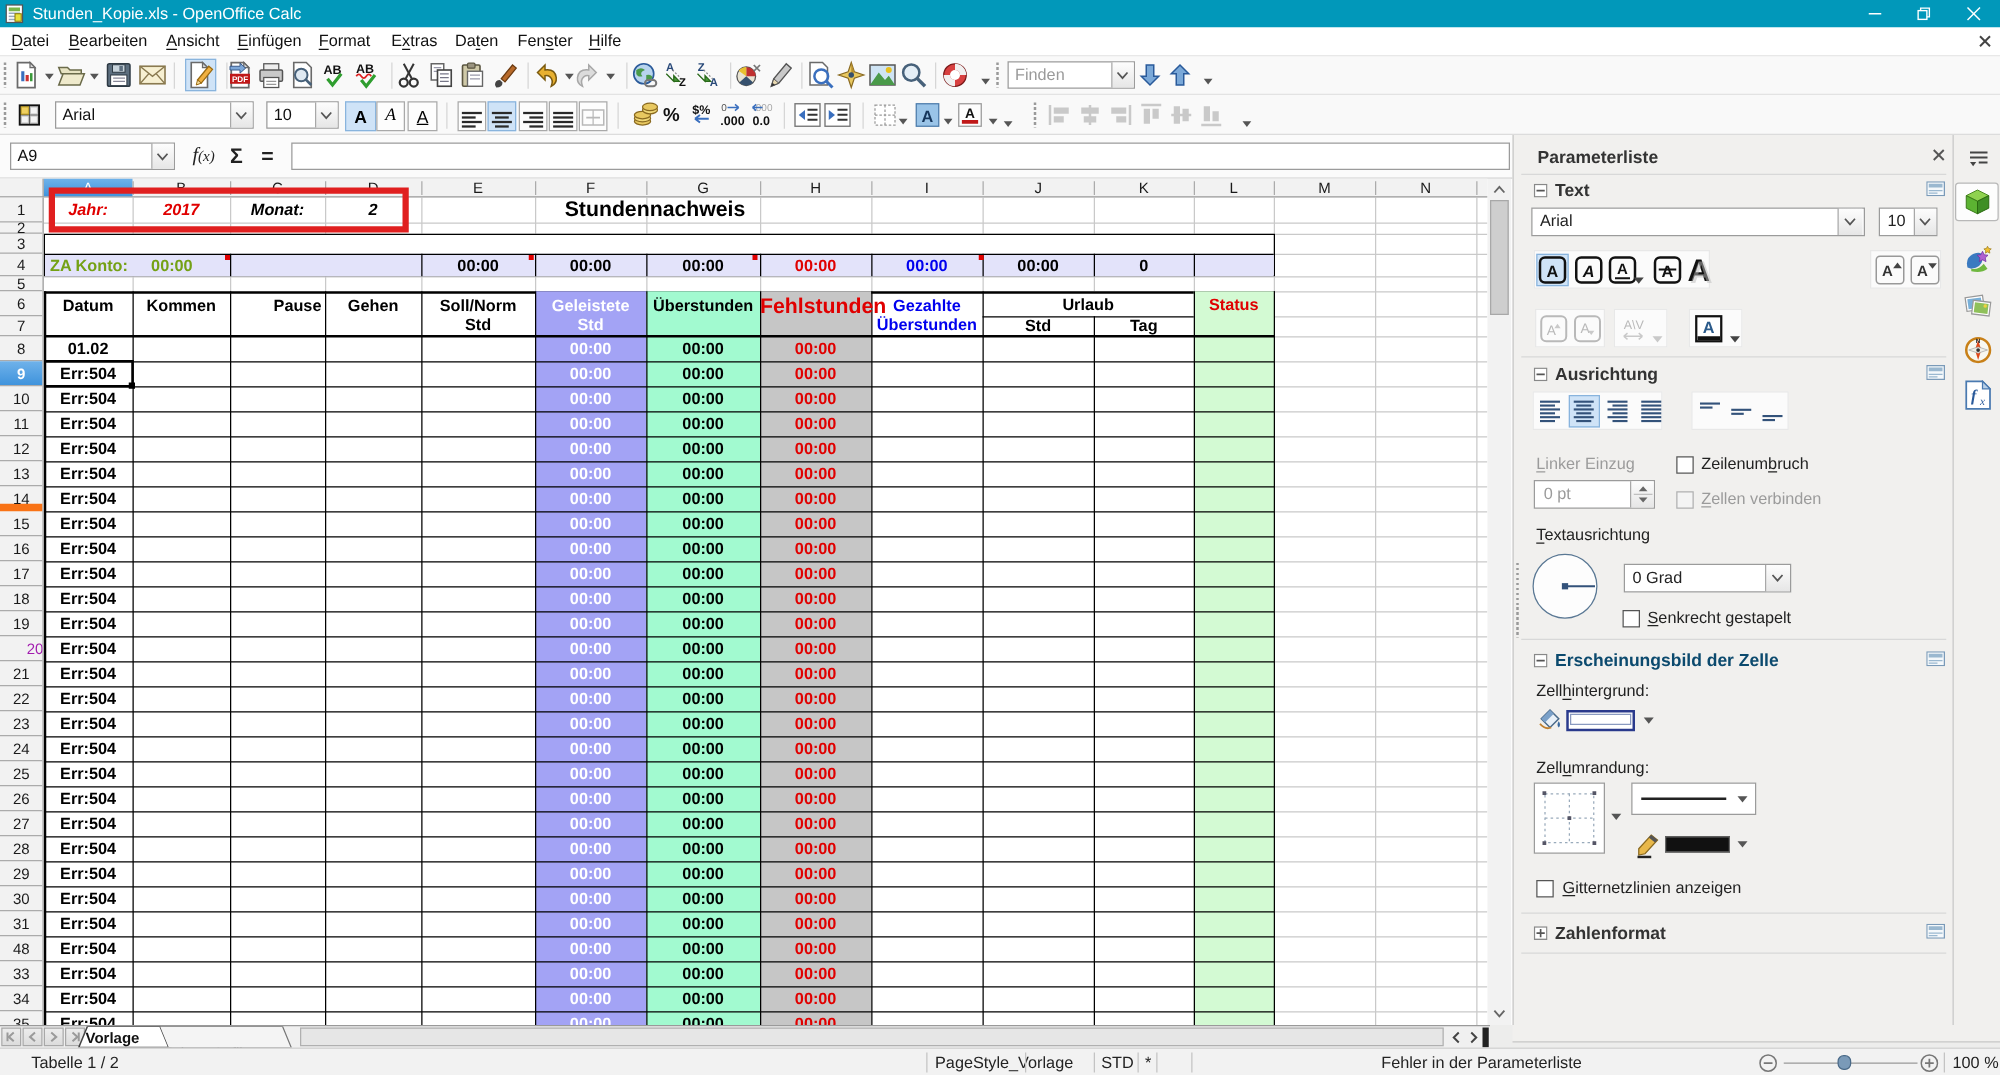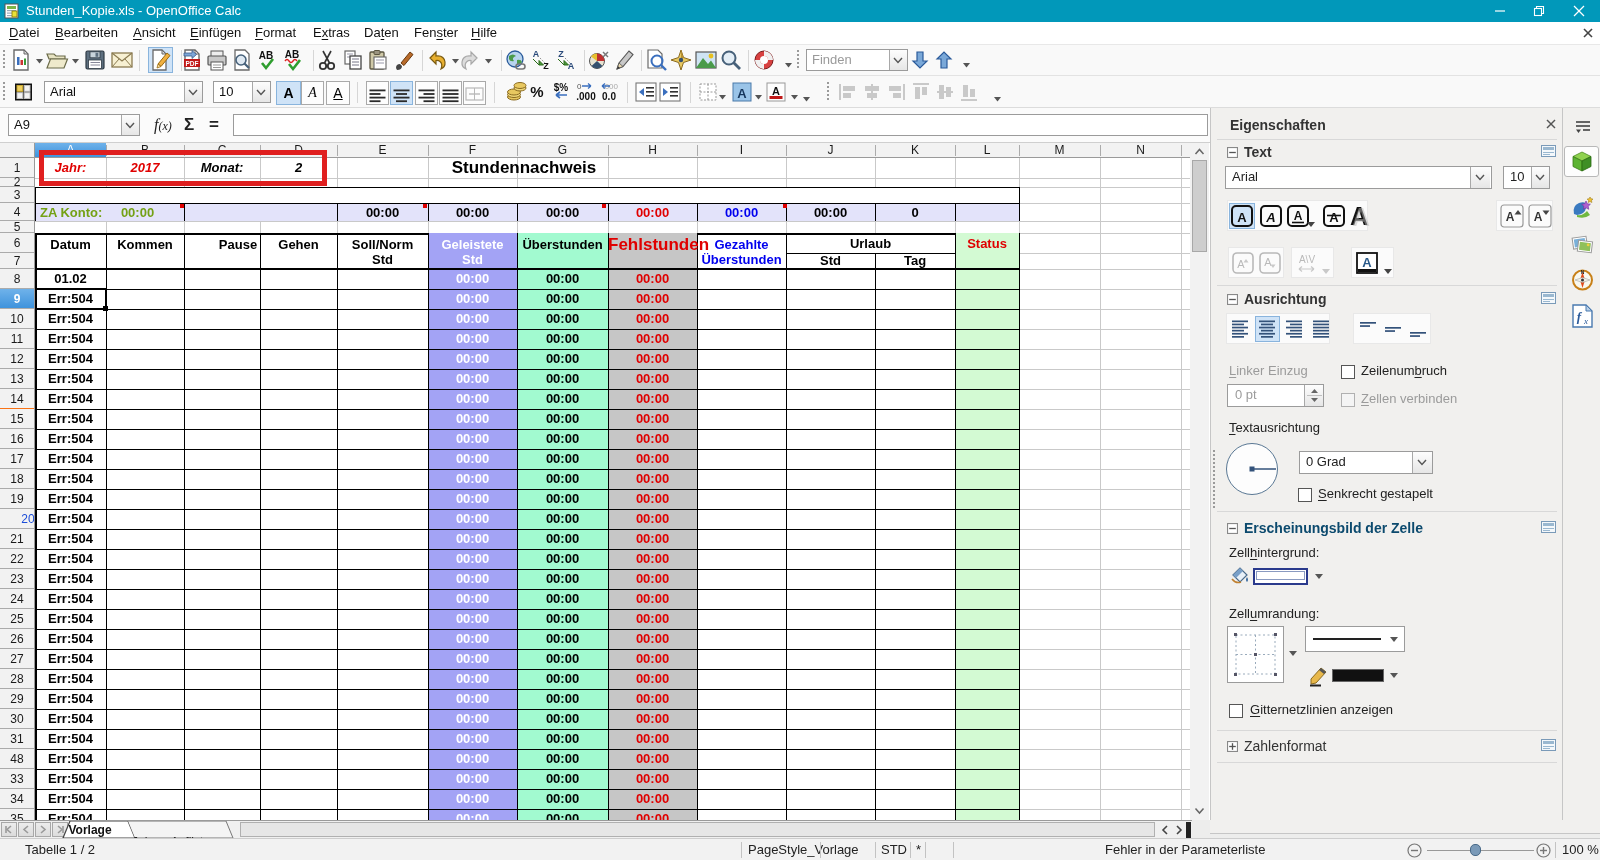--- a/index.html
+++ b/index.html
@@ -715,27 +715,27 @@
 <div class="abs" style="left:0;top:45px;width:34px;height:18px;line-height:18px;text-align:center;color:#1a1a1a;font-size:12px;border-bottom:1px solid #ababab">4</div>
 <div class="abs" style="left:0;top:63px;width:34px;height:12px;line-height:12px;text-align:center;color:#1a1a1a;font-size:12px;border-bottom:1px solid #ababab">5</div>
 <div class="abs" style="left:0;top:75px;width:34px;height:20px;line-height:20px;text-align:center;color:#1a1a1a;font-size:12px;border-bottom:1px solid #ababab">6</div>
 <div class="abs" style="left:0;top:95px;width:34px;height:16px;line-height:16px;text-align:center;color:#1a1a1a;font-size:12px;border-bottom:1px solid #ababab">7</div>
 <div class="abs" style="left:0;top:111px;width:34px;height:20px;line-height:20px;text-align:center;color:#1a1a1a;font-size:12px;border-bottom:1px solid #ababab">8</div>
 <div class="abs" style="left:0;top:131px;width:34px;height:20px;line-height:20px;text-align:center;background:linear-gradient(#6fb2ea,#3f93dc);color:#fff;font-weight:bold;font-size:12px;border-bottom:1px solid #ababab">9</div>
 <div class="abs" style="left:0;top:151px;width:34px;height:20px;line-height:20px;text-align:center;color:#1a1a1a;font-size:12px;border-bottom:1px solid #ababab">10</div>
 <div class="abs" style="left:0;top:171px;width:34px;height:20px;line-height:20px;text-align:center;color:#1a1a1a;font-size:12px;border-bottom:1px solid #ababab">11</div>
 <div class="abs" style="left:0;top:191px;width:34px;height:20px;line-height:20px;text-align:center;color:#1a1a1a;font-size:12px;border-bottom:1px solid #ababab">12</div>
 <div class="abs" style="left:0;top:211px;width:34px;height:20px;line-height:20px;text-align:center;color:#1a1a1a;font-size:12px;border-bottom:1px solid #ababab">13</div>
-<div class="abs" style="left:0;top:231px;width:34px;height:20px;line-height:20px;text-align:center;color:#1a1a1a;font-size:12px;border-bottom:1px solid #f97316">14</div>
+<div class="abs" style="left:0;top:231px;width:34px;height:20px;line-height:20px;text-align:center;color:#1a1a1a;font-size:12px;border-bottom:6px solid #f97316">14</div>
 <div class="abs" style="left:0;top:251px;width:34px;height:20px;line-height:20px;text-align:center;color:#1a1a1a;font-size:12px;border-bottom:1px solid #ababab">15</div>
 <div class="abs" style="left:0;top:271px;width:34px;height:20px;line-height:20px;text-align:center;color:#1a1a1a;font-size:12px;border-bottom:1px solid #ababab">16</div>
 <div class="abs" style="left:0;top:291px;width:34px;height:20px;line-height:20px;text-align:center;color:#1a1a1a;font-size:12px;border-bottom:1px solid #ababab">17</div>
 <div class="abs" style="left:0;top:311px;width:34px;height:20px;line-height:20px;text-align:center;color:#1a1a1a;font-size:12px;border-bottom:1px solid #ababab">18</div>
 <div class="abs" style="left:0;top:331px;width:34px;height:20px;line-height:20px;text-align:center;color:#1a1a1a;font-size:12px;border-bottom:1px solid #ababab">19</div>
-<div class="abs" style="left:0;top:351px;width:56px;height:20px;line-height:20px;text-align:center;color:#1d4ed8;font-size:12px;border-bottom:1px solid #ababab">20</div>
+<div class="abs" style="left:0;top:351px;width:56px;height:20px;line-height:20px;text-align:center;color:#a21caf;font-size:12px;border-bottom:1px solid #ababab">20</div>
 <div class="abs" style="left:0;top:371px;width:34px;height:20px;line-height:20px;text-align:center;color:#1a1a1a;font-size:12px;border-bottom:1px solid #ababab">21</div>
 <div class="abs" style="left:0;top:391px;width:34px;height:20px;line-height:20px;text-align:center;color:#1a1a1a;font-size:12px;border-bottom:1px solid #ababab">22</div>
 <div class="abs" style="left:0;top:411px;width:34px;height:20px;line-height:20px;text-align:center;color:#1a1a1a;font-size:12px;border-bottom:1px solid #ababab">23</div>
 <div class="abs" style="left:0;top:431px;width:34px;height:20px;line-height:20px;text-align:center;color:#1a1a1a;font-size:12px;border-bottom:1px solid #ababab">24</div>
 <div class="abs" style="left:0;top:451px;width:34px;height:20px;line-height:20px;text-align:center;color:#1a1a1a;font-size:12px;border-bottom:1px solid #ababab">25</div>
 <div class="abs" style="left:0;top:471px;width:34px;height:20px;line-height:20px;text-align:center;color:#1a1a1a;font-size:12px;border-bottom:1px solid #ababab">26</div>
 <div class="abs" style="left:0;top:491px;width:34px;height:20px;line-height:20px;text-align:center;color:#1a1a1a;font-size:12px;border-bottom:1px solid #ababab">27</div>
 <div class="abs" style="left:0;top:511px;width:34px;height:20px;line-height:20px;text-align:center;color:#1a1a1a;font-size:12px;border-bottom:1px solid #ababab">28</div>
 <div class="abs" style="left:0;top:531px;width:34px;height:20px;line-height:20px;text-align:center;color:#1a1a1a;font-size:12px;border-bottom:1px solid #ababab">29</div>
 <div class="abs" style="left:0;top:551px;width:34px;height:20px;line-height:20px;text-align:center;color:#1a1a1a;font-size:12px;border-bottom:1px solid #ababab">30</div>
@@ -749,21 +749,21 @@
 <div class="abs" style="left:1190px;top:143px;width:19px;height:677px;background:#f2f2f2">
 <svg class="abs" style="left:4px;top:5px" width="11" height="8" viewBox="0 0 11 8">
         <path d="M1.5 6 L5.5 1.5 L9.5 6" fill="none" stroke="#666" stroke-width="1.5"></path>
       </svg>
 <div class="abs" style="left:2px;top:17px;width:15px;height:92px;background:#cecece;border:1px solid #a8a8a8"></div>
 <svg class="abs" style="left:4px;top:664px" width="11" height="8" viewBox="0 0 11 8">
         <path d="M1.5 1.5 L5.5 6 L9.5 1.5" fill="none" stroke="#666" stroke-width="1.5"></path>
       </svg>
 </div>
 <div class="abs" style="left:1210px;top:108px;width:352px;height:726px;background:#f1f0ee;border-left:1px solid #c6c6c6;overflow:hidden">
-<div class="abs" style="left:19px;top:9px;white-space:nowrap;font-size:14px;font-weight:bold;color:#333">Eigenschaften</div>
+<div class="abs" style="left:19px;top:9px;white-space:nowrap;font-size:14px;font-weight:bold;color:#333">Parameterliste</div>
 <svg class="abs" style="left:334px;top:10px" width="12" height="12" viewBox="0 0 12 12">
         <line x1="2" y1="2" x2="10" y2="10" stroke="#555" stroke-width="1.5"></line>
         <line x1="10" y1="2" x2="2" y2="10" stroke="#555" stroke-width="1.5"></line>
       </svg>
 <div class="abs" style="left:6px;top:31px;width:340px;height:1px;background:#d8d8d8"></div>
 <svg class="abs" style="left:16px;top:39px" width="11" height="11" viewBox="0 0 10 10">
         <rect x="0.5" y="0.5" width="9" height="9" fill="#fff" stroke="#888"></rect>
         <line x1="2" y1="5" x2="8" y2="5" stroke="#555" stroke-width="1.2"></line>
       </svg>
 <div class="abs" style="left:33px;top:36px;white-space:nowrap;font-size:14px;font-weight:bold;color:#333">Text</div>
@@ -1017,21 +1017,21 @@
         <path d="M1 1 L9 1 L5 6 Z" fill="#555"></path>
       </svg>
 <div class="abs" style="left:18px;top:596px;width:14px;height:14px;background:#fff;border:1px solid #555"></div>
 <div class="abs" style="left:39px;top:594px;white-space:nowrap;font-size:13px;color:#222"><u>G</u>itternetzlinien anzeigen</div>
 <div class="abs" style="left:6px;top:622px;width:340px;height:1px;background:#d8d8d8"></div>
 <svg class="abs" style="left:16px;top:633px" width="11" height="11" viewBox="0 0 10 10">
         <rect x="0.5" y="0.5" width="9" height="9" fill="#fff" stroke="#888"></rect>
         <line x1="2" y1="5" x2="8" y2="5" stroke="#555" stroke-width="1.2"></line>
         <line x1="5" y1="2" x2="5" y2="8" stroke="#555" stroke-width="1.2"></line>
       </svg>
-<div class="abs" style="left:33px;top:630px;white-space:nowrap;font-size:14px;font-weight:normal;color:#333">Zahlenformat</div>
+<div class="abs" style="left:33px;top:630px;white-space:nowrap;font-size:14px;font-weight:bold;color:#333">Zahlenformat</div>
 <svg class="abs" style="left:330px;top:631px" width="15" height="12" viewBox="0 0 15 12">
         <rect x="0.5" y="0.5" width="14" height="11" fill="#f4f8fb" stroke="#7a9ab8"></rect>
         <rect x="2" y="2" width="11" height="3" fill="#9ab8d0"></rect>
         <line x1="2" y1="7.5" x2="13" y2="7.5" stroke="#9ab8d0" stroke-width="1"></line>
         <line x1="2" y1="9.5" x2="9" y2="9.5" stroke="#9ab8d0" stroke-width="1"></line>
       </svg>
 <div class="abs" style="left:6px;top:654px;width:340px;height:1px;background:#d8d8d8"></div>
 <div class="abs" style="left:2px;top:342px;width:2px;height:60px;background-image:repeating-linear-gradient(#9a9a9a 0 2px,transparent 2px 4px)"></div>
 </div>
 <div class="abs" style="left:1562px;top:108px;width:38px;height:726px;background:#f1f0ee;border-left:1px solid #c6c6c6">

